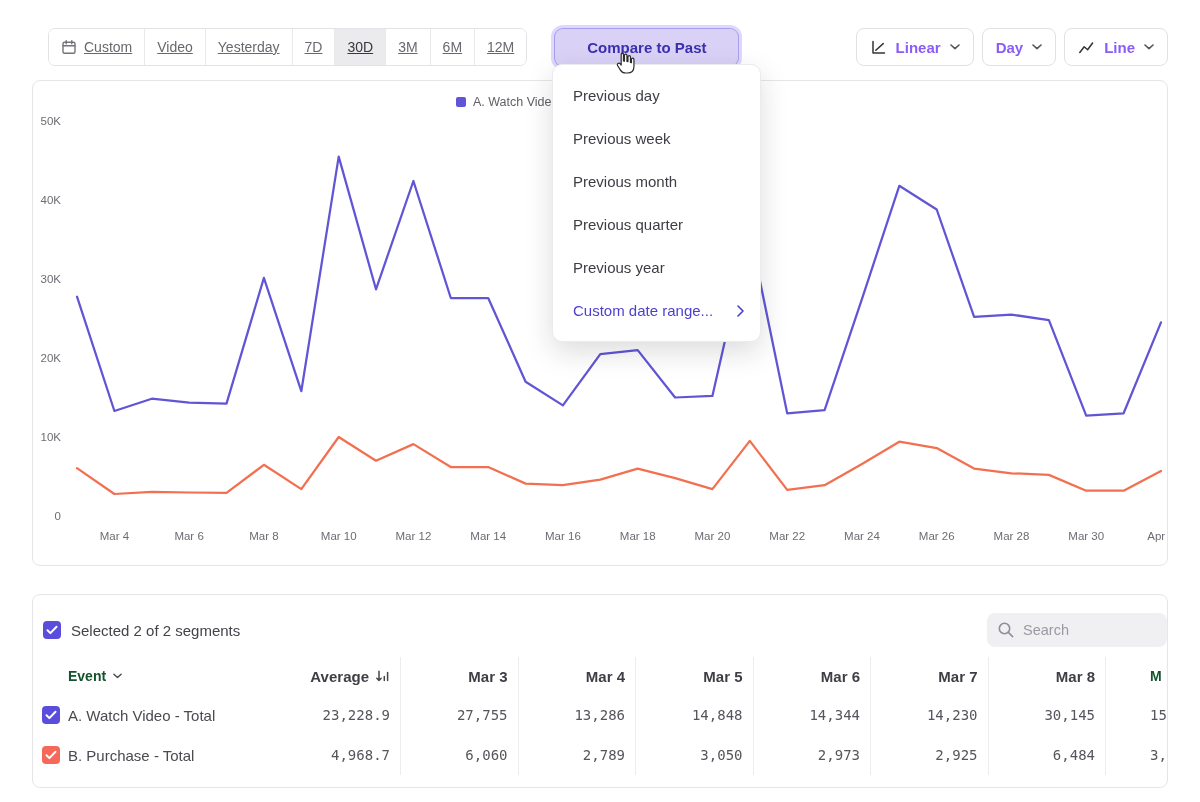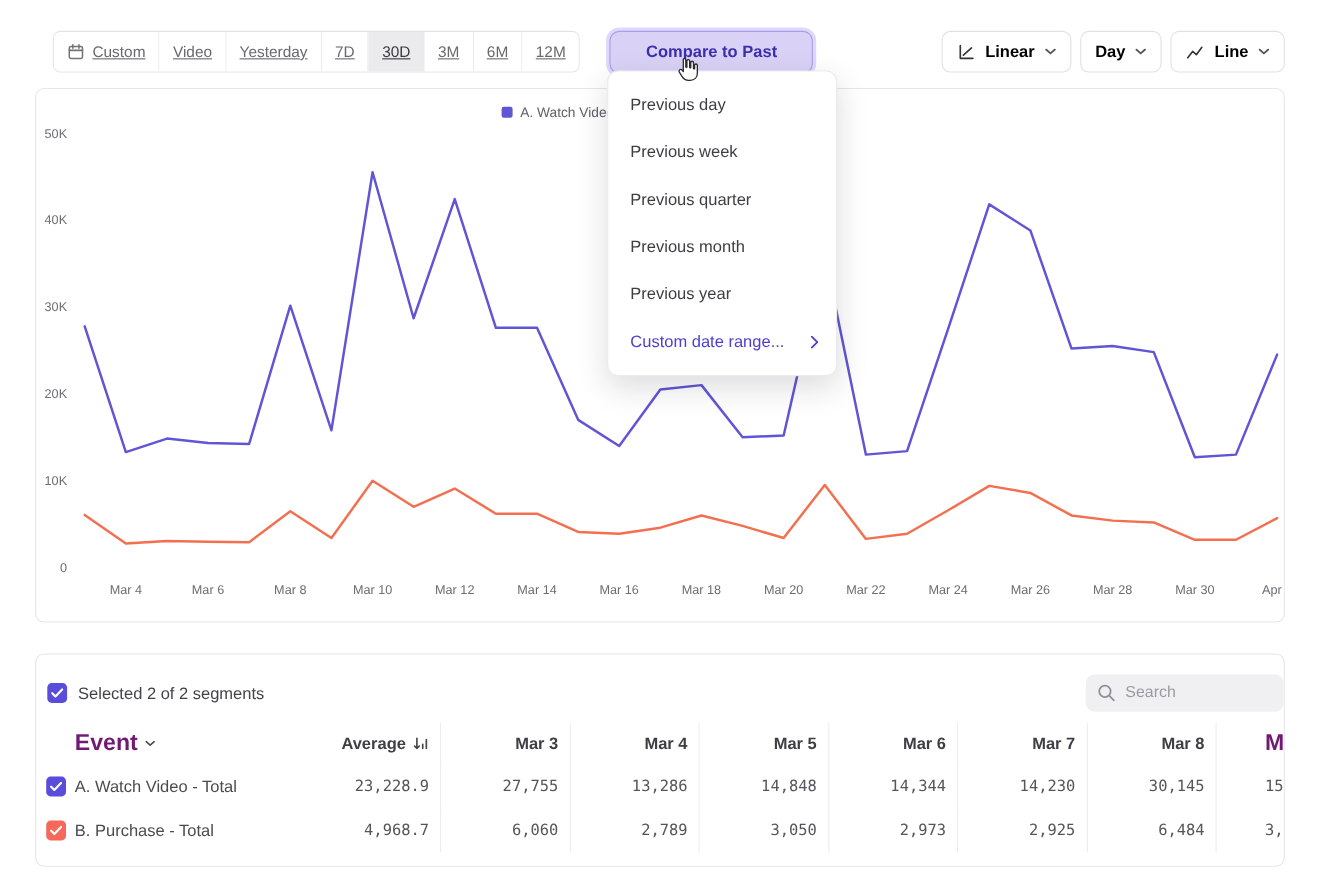--- a/index.html
+++ b/index.html
@@ -8,21 +8,21 @@
   svg{display:block;}
 
   
   .toolbar{position:absolute;left:32px;top:28px;right:32px;height:38px;display:flex;align-items:center;padding-left:16px;}
   .segmented{display:flex;align-items:stretch;height:38px;border:1px solid #e3e3e7;border-radius:7px;overflow:hidden;background:#fff;}
   .seg-btn{display:flex;align-items:center;gap:7px;padding:0 12px;font-size:14px;color:#68686f;background:#fff;border:none;border-right:1px solid #e9e9ec;cursor:pointer;font-family:inherit;white-space:nowrap;text-decoration:underline;}
   .seg-btn:last-child{border-right:none;}
   .seg-btn.active{background:#ebebee;color:#38383f;}
   .compare-btn{margin-left:28px;height:37px;padding:0 32px;border:none;border-radius:8px;background:#d9d2f6;color:#3a2fae;font-size:15px;font-weight:bold;font-family:inherit;cursor:pointer;box-shadow:0 0 0 1px #a89df0,0 0 0 4px rgba(137,120,240,.28);white-space:nowrap;}
   .right-controls{margin-left:auto;display:flex;gap:8px;}
-  .ctl-btn{display:flex;align-items:center;gap:9px;height:38px;padding:0 13px;border:1px solid #e1e1e5;border-radius:8px;background:#fff;font-size:15px;font-weight:bold;color:#000000;font-family:inherit;cursor:pointer;white-space:nowrap;}
+  .ctl-btn{display:flex;align-items:center;gap:9px;height:38px;padding:0 13px;border:1px solid #e1e1e5;border-radius:8px;background:#fff;font-size:15px;font-weight:bold;color:#8b5cf6;font-family:inherit;cursor:pointer;white-space:nowrap;}
 
   
   .chart-card{position:absolute;left:32px;top:80px;width:1136px;height:486px;border:1px solid #e6e6e9;border-radius:8px;background:#fff;}
   .legend{position:absolute;top:14px;left:0;right:0;display:flex;justify-content:center;gap:26px;font-size:12.5px;color:#5f5f66;}
   .legend-item{display:flex;align-items:center;gap:7px;}
   .legend-swatch{width:10px;height:10px;border-radius:2px;}
   .chart-svg{position:absolute;left:0;top:0;}
   .ytick,.xtick{font-family:"Liberation Sans",sans-serif;font-size:11.5px;fill:#6c6c73;}
 
   
@@ -35,21 +35,21 @@
 
   
   .seg-card{position:absolute;left:32px;top:594px;width:1136px;height:194px;border:1px solid #e6e6e9;border-radius:8px;background:#fff;overflow:hidden;}
   .seg-head{display:flex;align-items:center;padding:18px 0 10px 10px;}
   .seg-head-label{margin-left:10px;font-size:15px;color:#434349;}
   .search{margin-left:auto;display:flex;align-items:center;gap:8px;width:180px;height:34px;background:#f0f0f3;border-radius:8px;padding:0 10px;}
   .search input{border:none;background:transparent;outline:none;font-size:14.5px;color:#3c3c42;width:132px;font-family:inherit;}
   .search input::placeholder{color:#9a9aa3;}
   .grid{display:grid;grid-template-columns:35px 175px 157px repeat(6,117.5px) 100px;width:1192px;}
   .cell{display:flex;align-items:center;height:40px;font-size:15px;color:#4a4a51;}
-  .th{height:38px;font-weight:bold;font-size:21px;color:#701a75;}
+  .th{height:38px;font-weight:bold;font-size:14px;color:#14532d;}
   .event-th{gap:7px;cursor:pointer;}
   .num{justify-content:flex-end;padding-right:10px;font-family:"DejaVu Sans Mono",monospace;font-size:14px;color:#55555c;}
   .th.num{font-family:Liberation Sans, sans-serif;font-size:15px;color:#3e3e45;gap:6px;}
   .sep{border-left:1px solid #ededf0;}
   .last{justify-content:flex-start;padding-left:44px;}
   .checkbox{width:18px;height:18px;border-radius:4px;display:flex;align-items:center;justify-content:center;flex:none;cursor:pointer;}
   .row-cb{margin-left:9px;}
 </style>
 </head>
 <body>
@@ -164,22 +164,22 @@
       <text x="1128.0" y="459" text-anchor="middle" class="xtick">Apr 1</text>
       <polyline points="44.0,215.7 81.4,330.0 118.8,317.7 156.1,321.7 193.5,322.6 230.9,196.9 268.3,310.2 305.7,75.6 343.0,208.3 380.4,100.0 417.8,217.0 455.2,217.0 492.6,300.7 529.9,324.4 567.3,273.1 604.7,269.1 642.1,316.5 679.4,314.9 716.8,150.6 754.2,332.3 791.6,329.1 829.0,217.8 866.3,104.8 903.7,128.5 941.1,235.9 978.5,233.6 1015.9,239.1 1053.2,334.7 1090.6,332.3 1128.0,241.4" fill="none" stroke="#6155d6" stroke-width="2.25" stroke-linejoin="round" stroke-linecap="round"></polyline>
       <polyline points="44.0,387.1 81.4,413.0 118.8,410.9 156.1,411.5 193.5,411.9 230.9,383.8 268.3,408.1 305.7,356.0 343.0,379.7 380.4,363.1 417.8,386.0 455.2,386.0 492.6,402.6 529.9,404.2 567.3,398.7 604.7,387.6 642.1,397.1 679.4,408.1 716.8,359.9 754.2,408.9 791.6,404.2 829.0,382.9 866.3,360.7 903.7,367.1 941.1,387.6 978.5,392.3 1015.9,393.9 1053.2,409.7 1090.6,409.7 1128.0,390.0" fill="none" stroke="#f2704f" stroke-width="2.25" stroke-linejoin="round" stroke-linecap="round"></polyline>
     </svg>
 </div>
 
 <div class="menu">
   <div>
       <div class="menu-item">Previous day</div>
       <div class="menu-item">Previous week</div>
+      <div class="menu-item">Previous month</div>
       <div class="menu-item">Previous quarter</div>
-      <div class="menu-item">Previous month</div>
       <div class="menu-item">Previous year</div>
     </div>
   <div class="menu-custom">
     <span>Custom date range...</span>
     <span>
       <svg width="7" height="12" viewBox="0 0 7 12" fill="none" stroke="#4c3ed2" stroke-width="1.6" stroke-linecap="round" stroke-linejoin="round">
           <path d="M1 1l5 5-5 5"></path>
         </svg>
     </span>
   </div>

